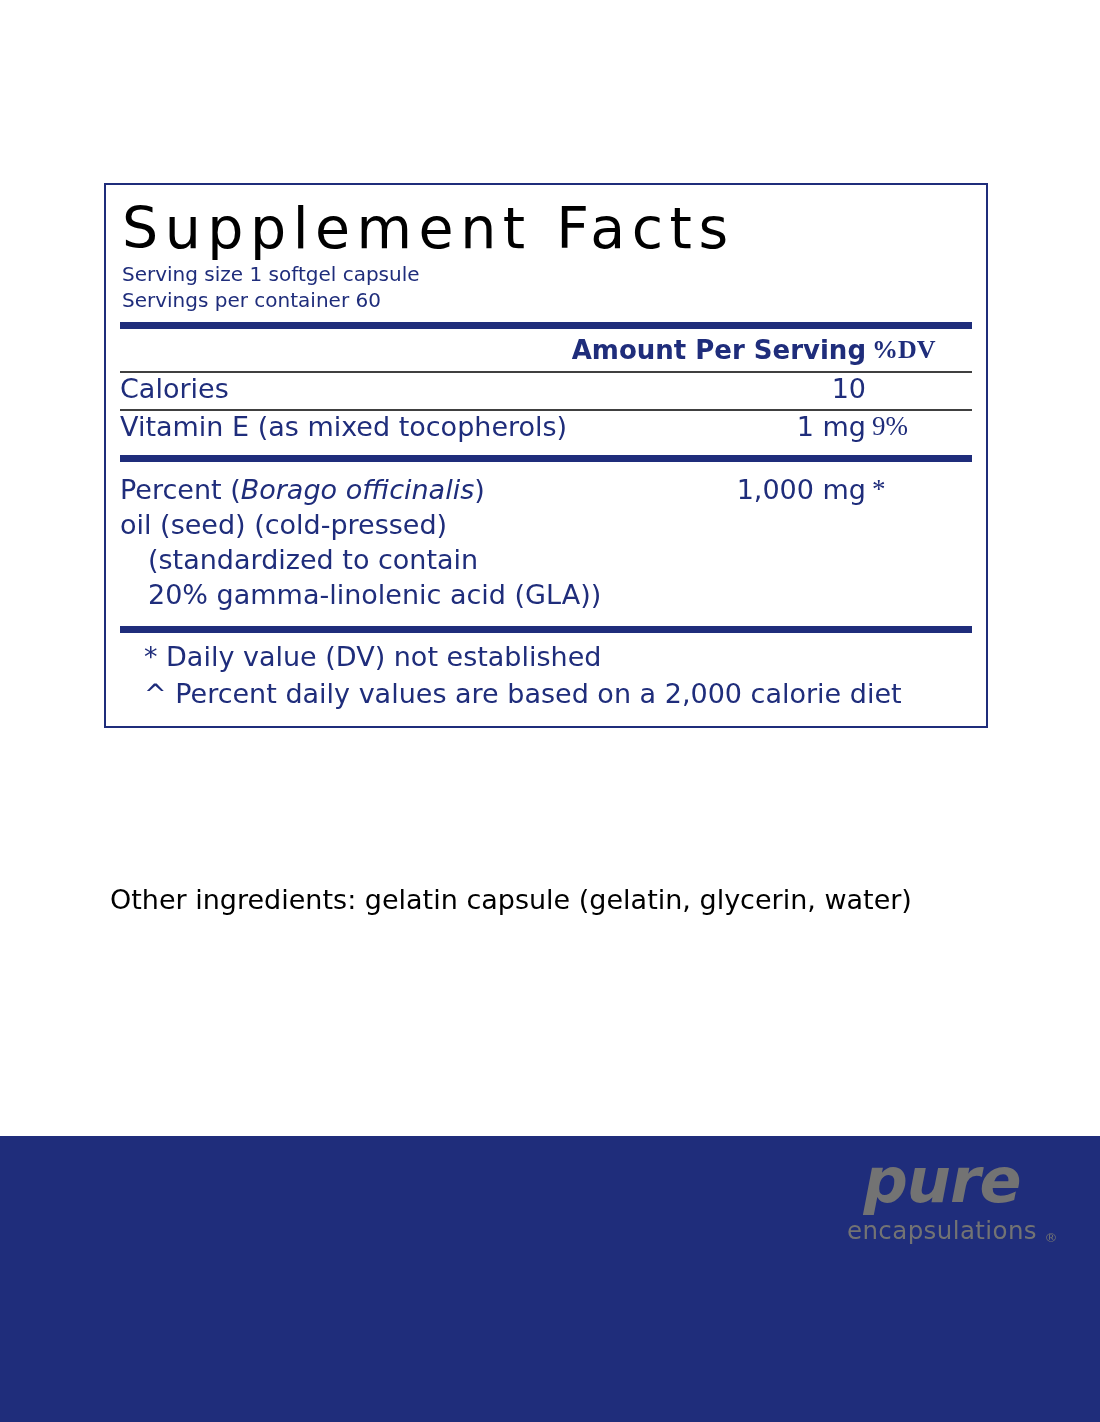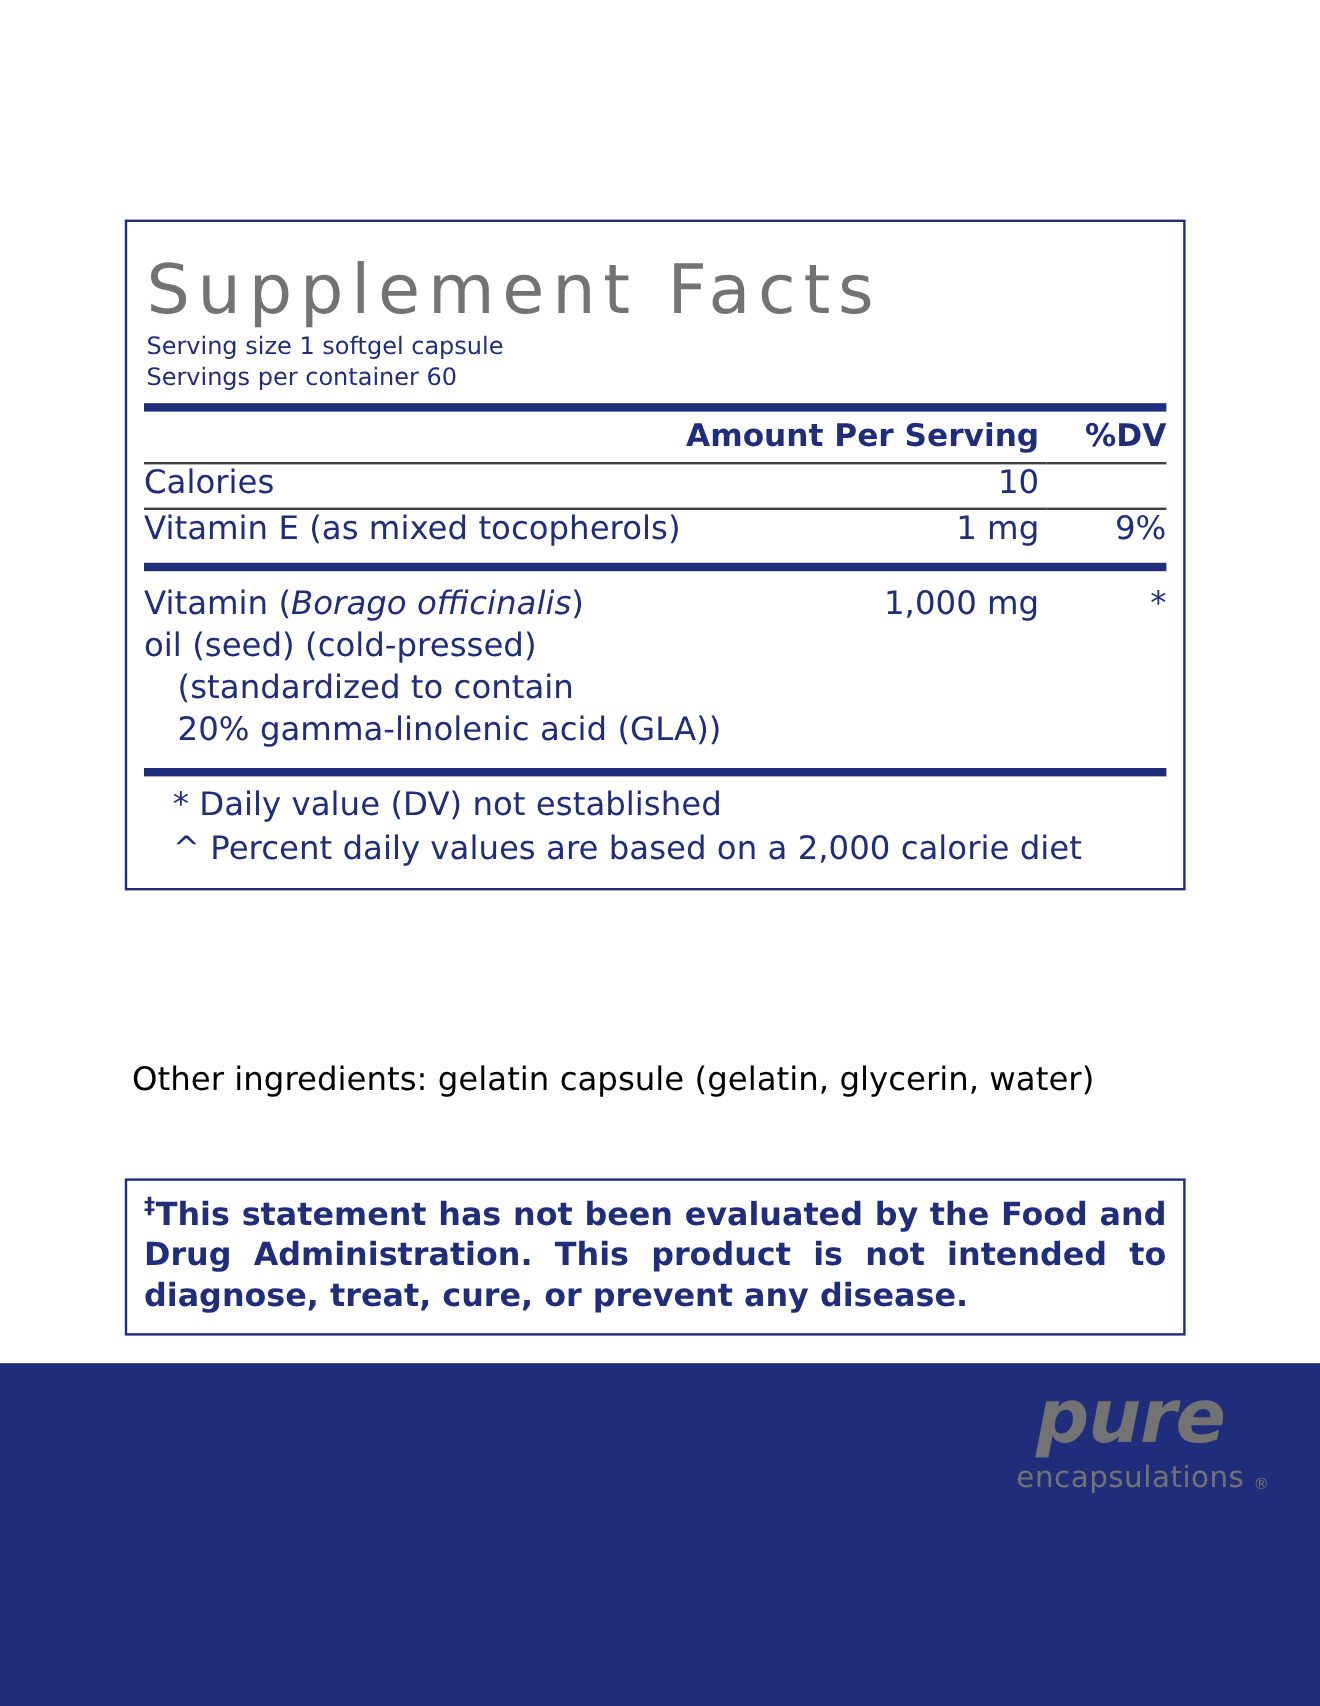--- a/index.html
+++ b/index.html
@@ -37,23 +37,23 @@
 
   .sf-inner {
     padding: 8px 14px 10px 14px;
   }
 
   .sf-title {
     font-size: 57px;
     letter-spacing: 6.5px;
     line-height: 1.05;
     font-weight: 400;
-    color: #737373;
+    color: #000000;
     white-space: nowrap;
-    margin: 20px 0 2px 2px;
+    margin: 6px 0 2px 2px;
   }
 
   .sf-serving {
     font-size: 20px;
     line-height: 1.33;
     margin-left: 2px;
     white-space: nowrap;
   }
 
   .rule-thick {
@@ -66,21 +66,21 @@
     border-collapse: collapse;
     font-size: 27px;
   }
   table.sf-table td {
     padding: 0 0 5px 0;
     vertical-align: top;
     color: #1f2d7b;
   }
   .col-name { text-align: left; }
   .col-amt  { text-align: right; white-space: nowrap; padding-right: 6px !important; }
-  .col-dv   { text-align: right; white-space: nowrap; width: 100px; }
+  .col-dv   { white-space: nowrap; width: 100px; font-family: Liberation Serif, serif; }
 
   .hdr td {
     font-weight: bold;
     font-size: 26px;
     padding-bottom: 6px !important;
     padding-top: 6px !important;
   }
 
   .cell-border-top td {
     border-top: 2px solid #404040;
@@ -214,21 +214,21 @@
           </tr>
         </tbody>
       </table>
 
       <div class="rule-thick"></div>
 
       <table class="sf-table">
         <tbody>
           <tr class="borage-row">
             <td class="col-name borage-name">
-              <span><span>Vitamin (</span><em>Borago officinalis</em><span>)</span></span><br>
+              <span><span>Percent (</span><em>Borago officinalis</em><span>)</span></span><br>
               <span>oil (seed) (cold-pressed)</span>
               <span class="indent1">(standardized to contain</span>
               <span class="indent1">20% gamma-linolenic acid (GLA))</span>
             </td>
             <td class="col-amt">1,000 mg</td>
             <td class="col-dv dv-star">*</td>
           </tr>
         </tbody>
       </table>
 
@@ -237,23 +237,20 @@
       <div class="footnotes">
         <div>* Daily value (DV) not established</div>
         <div>^ Percent daily values are based on a 2,000 calorie diet</div>
       </div>
 
     </div>
   </div>
 
   <div class="other-ing">Other ingredients:  gelatin capsule (gelatin, glycerin, water)</div>
 
-  <div class="disclaimer">
-    <p><sup>‡</sup><span>This statement has not been evaluated by the Food and Drug Administration. This product is not intended to diagnose, treat, cure, or prevent any disease.</span></p>
-  </div>
 
   <div class="footer-band"></div>
 
   <div class="logo">
     <span class="logo-pure">pure</span>
     <span class="logo-sub"><span>encapsulations</span><span class="logo-reg">®</span></span>
   </div>
 
 </div>
 

